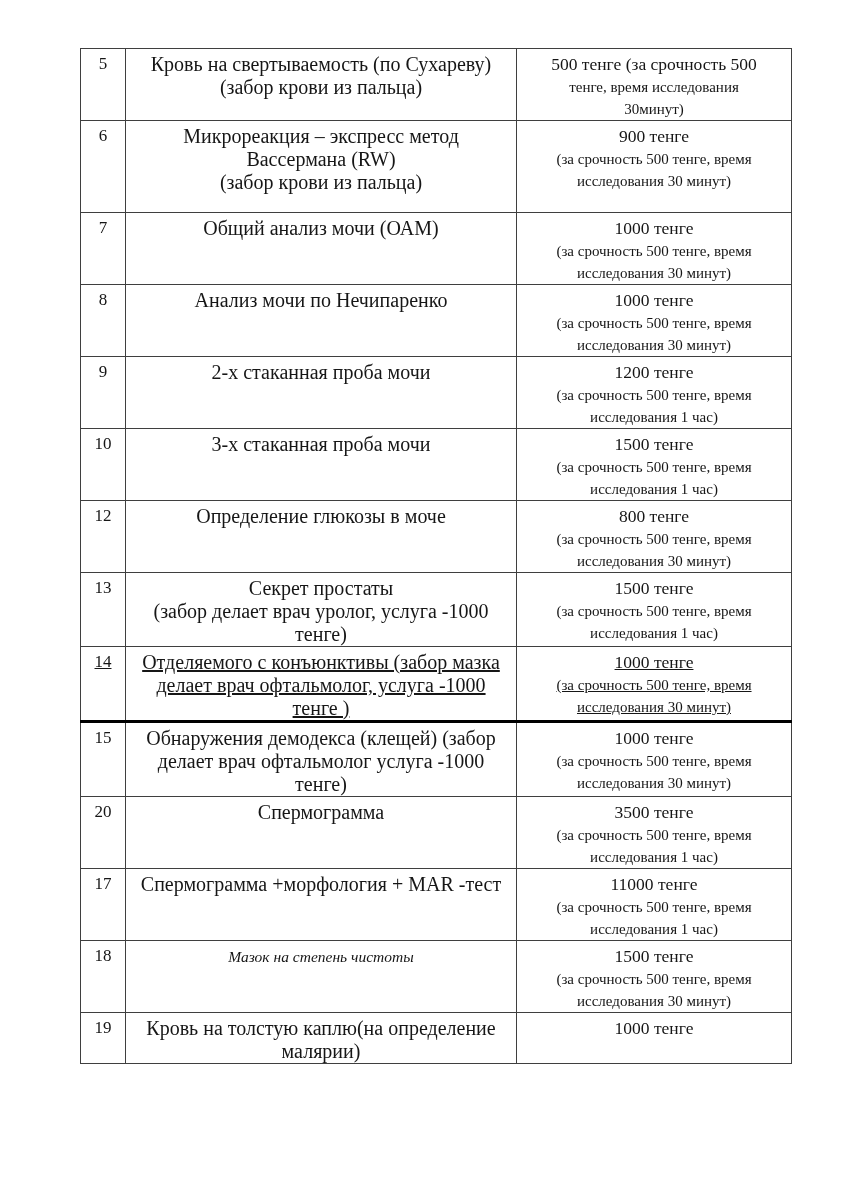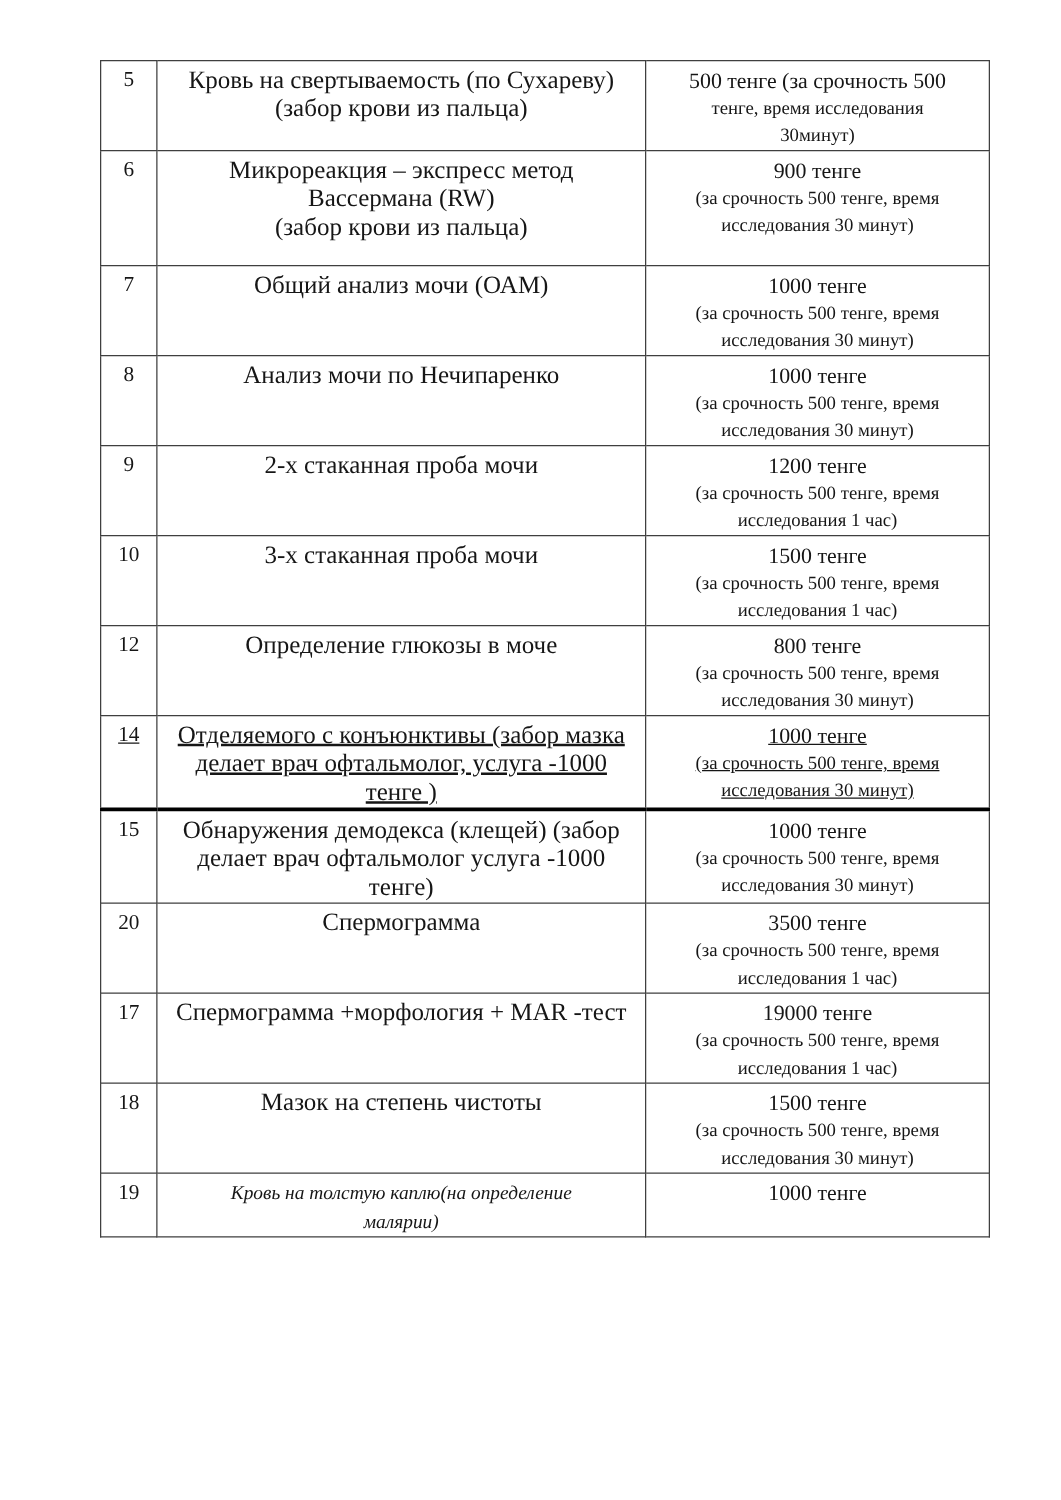--- a/index.html
+++ b/index.html
@@ -140,20 +140,33 @@
           <td class="num">12</td>
           <td>
             <div class="name-lines">Определение глюкозы в моче</div>
           </td>
           <td>
             <div class="price-main">800 тенге</div>
             <div class="price-note">(за срочность 500 тенге, время</div>
             <div class="price-note">исследования 30 минут)</div>
           </td>
         </tr>
+        <tr style="height: 70px;">
+          <td class="num">13</td>
+          <td>
+            <div class="name-lines">Секрет простаты
+(забор делает врач уролог, услуга -1000
+тенге)</div>
+          </td>
+          <td>
+            <div class="price-main">1500 тенге</div>
+            <div class="price-note">(за срочность 500 тенге, время</div>
+            <div class="price-note">исследования 1 час)</div>
+          </td>
+        </tr>
         <tr class="thick-bottom" style="height: 67px; text-decoration: underline;">
           <td class="num">14</td>
           <td>
             <div class="name-lines">Отделяемого с конъюнктивы (забор мазка
 делает врач офтальмолог, услуга -1000
 тенге  )</div>
           </td>
           <td>
             <div class="price-main">1000 тенге</div>
             <div class="price-note">(за срочность 500 тенге, время</div>
@@ -183,21 +196,21 @@
             <div class="price-note">(за срочность 500 тенге, время</div>
             <div class="price-note">исследования 1 час)</div>
           </td>
         </tr>
         <tr style="height: 70px;">
           <td class="num">17</td>
           <td>
             <div class="name-lines">Спермограмма +морфология + MAR -тест</div>
           </td>
           <td>
-            <div class="price-main">19000 тенге</div>
+            <div class="price-main">11000 тенге</div>
             <div class="price-note">(за срочность 500 тенге, время</div>
             <div class="price-note">исследования 1 час)</div>
           </td>
         </tr>
         <tr style="height: 70px;">
           <td class="num">18</td>
           <td>
             <div class="name-lines">Мазок на степень чистоты</div>
           </td>
           <td>

